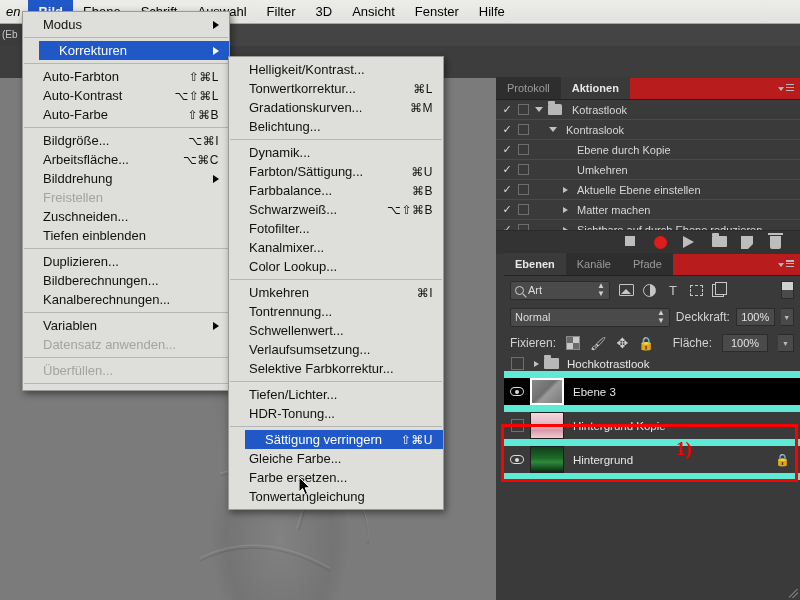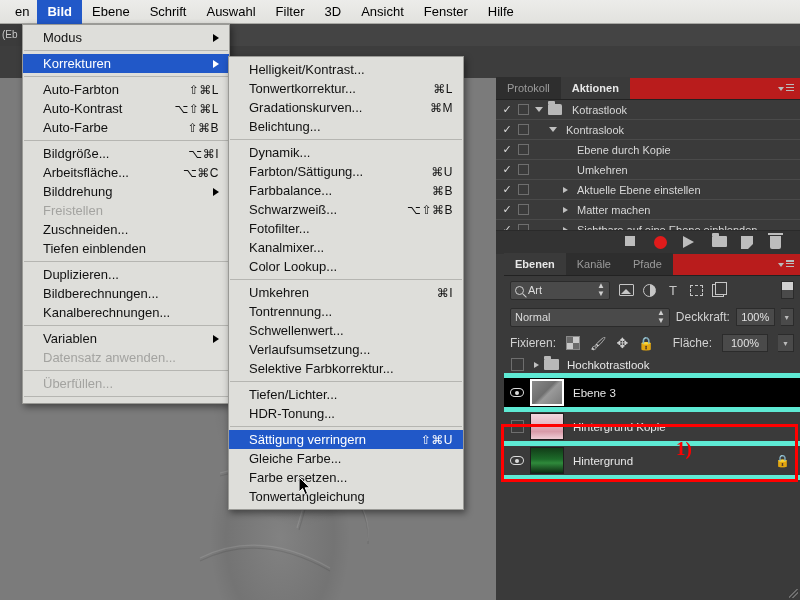--- a/index.html
+++ b/index.html
@@ -30,21 +30,21 @@
     position:absolute; left:0; top:0; width:800px; height:24px;
     background:linear-gradient(#ececea,#e2e2de);
     border-bottom:1px solid #a8a8a4;
     display:flex; align-items:center;
     font-size:13px; color:#000;
     z-index:50;
   }
   .menu-item {
     padding:0 10px; height:24px; line-height:24px; white-space:nowrap;
   }
-  .menu-item.truncated { padding-left:15px; padding-right:8px; }
+  .menu-item.truncated { padding-left:6px; padding-right:8px;font-style:italic; }
   .menu-item.active { background:#2158c8; color:#fff; font-weight:bold; }
 
   
   #doctabbar {
     position:absolute; left:0; top:24px; width:800px; height:22px;
     background:#444444; z-index:10;
   }
   #doc-tab {
     position:absolute; left:0; top:24px; height:22px;
     background:#3b3b3b; color:#c8c8c8;
@@ -65,28 +65,28 @@
   
   .dropdown {
     position:absolute;
     background:#dededa;
     border:1px solid #9a9a96;
     box-shadow: 2px 3px 7px rgba(0,0,0,0.45);
     font-size:13px; color:#111;
     padding:3px 0;
     z-index:100;
   }
-  #menu-bild { left:22px; top:24px; width:208px; }
-  #menu-korrekturen { left:228px; top:56px; width:236px; }
+  #menu-bild { left:22px; top:11px; width:208px; }
+  #menu-korrekturen { left:228px; top:56px; width:216px; }
 
   .mrow {
     display:flex; align-items:center; justify-content:space-between;
     height:19px; padding:0 10px 0 20px; white-space:nowrap; position:relative;
   }
-  .mrow.hl { background:#2158c8; color:#fff; }
+  .mrow.hl { background:#2158c8; color:#fff;margin-left:16px; }
   .mrow.dis { color:#a3a3a0; }
   .mrow .lbl { flex:0 0 auto; }
   .mrow .short { font-size:12px; margin-left:18px; letter-spacing:0.5px; }
   .mrow .arrow {
     width:0;height:0;border-left:6px solid #000;
     border-top:4px solid transparent;border-bottom:4px solid transparent;
   }
   .mrow.hl .arrow { border-left-color:#fff; }
   .msep { height:1px; background:#b5b5b1; margin:3px 1px; }
 
@@ -209,21 +209,21 @@
       linear-gradient(45deg,#c9c9c9 25%,transparent 25% 75%,#c9c9c9 75%) 6px 6px, #6a6a6a;
     background-size:12px 12px; border:1px solid #8a8a8a; }
   .lk-brush { color:#cfcfcf; font-size:13px; }
   .lk-move { color:#cfcfcf; font-size:14px; }
   .lk-lock { color:#cfcfcf; font-size:13px; }
 
   
   #layers-list { background:#3a3a3a; }
   .lrow {
     display:flex; align-items:center; height:34px;
-    border-bottom:5px solid #5eead4; position:relative;
+    border-bottom:7px solid #5eead4; position:relative;
   }
   .lrow.sel { background:#000000; }
   .lrow.grp { height:22px; }
   .eye-cell { width:26px; display:flex; align-items:center; justify-content:center; flex:0 0 26px; }
   .eye {
     width:14px;height:9px;border:1.4px solid #dcdcdc;border-radius:50% 50% 50% 50%/70% 70% 70% 70%;
     display:flex;align-items:center;justify-content:center;
   }
   .eye i { width:4px;height:4px;border-radius:50%;background:#dcdcdc;display:block; }
   .eye-box { width:13px;height:13px;border:1px solid #6e6e6e;background:#3a3a3a; }
@@ -507,21 +507,21 @@
           <div class="atri"></div>
           <div style="width: 5px; flex: 0 0 5px;"></div>
           <div class="atext">Matter machen</div>
         </div>
         <div class="arow">
           <div class="acheck">✓</div>
           <div class="abox"></div>
           <div style="width: 28px; flex: 0 0 auto;"></div>
           <div class="atri"></div>
           <div style="width: 5px; flex: 0 0 5px;"></div>
-          <div class="atext">Sichtbare auf eine Ebene einblenden</div>
+          <div class="atext">Sichtbare auf durch Ebene reduzieren</div>
         </div>
       </div>
     <div id="actions-toolbar">
       <div class="ti">
           <div class="ti-stop"></div>
         </div>
       <div class="ti">
           <div class="ti-rec"></div>
         </div>
       <div class="ti">

